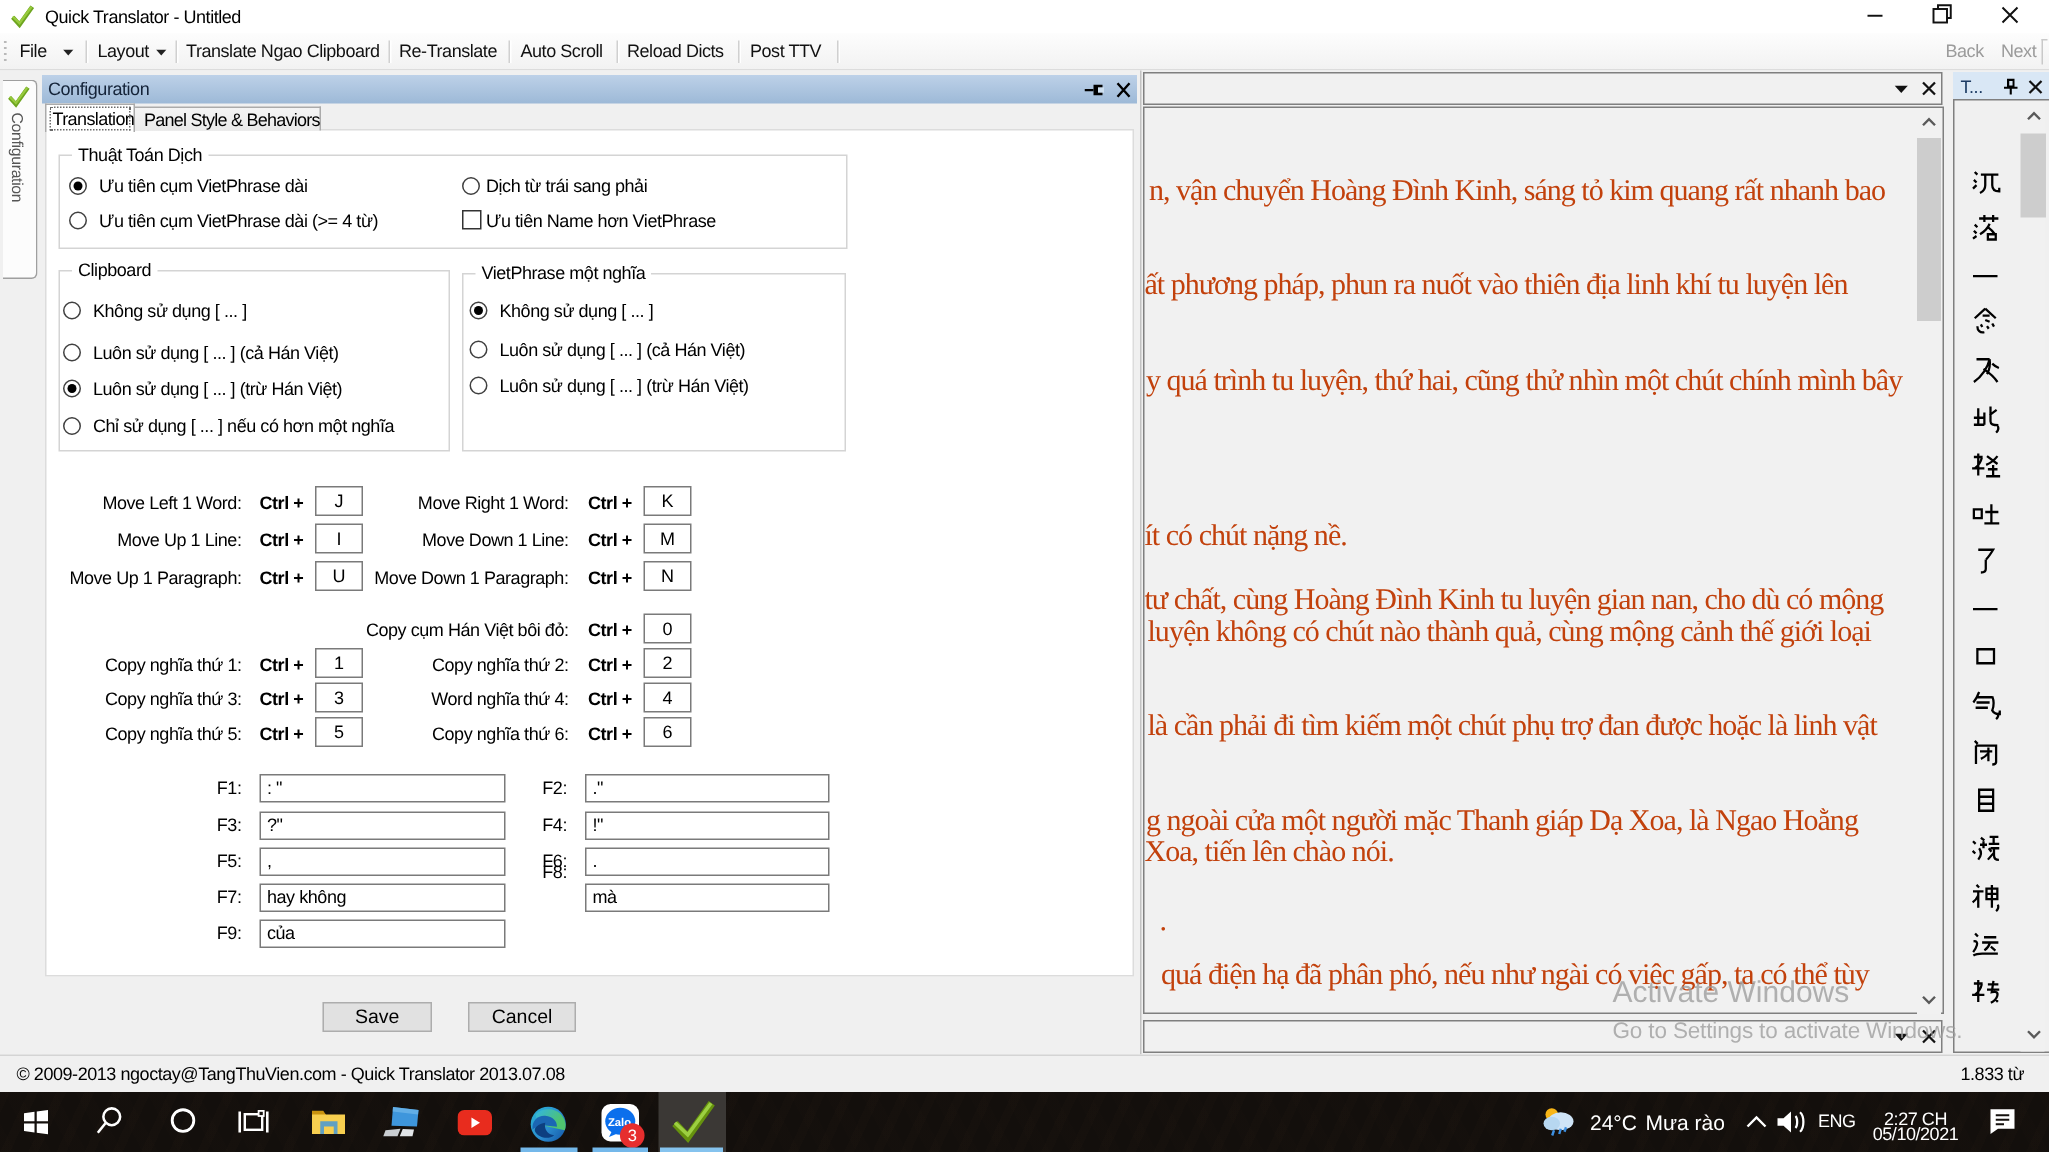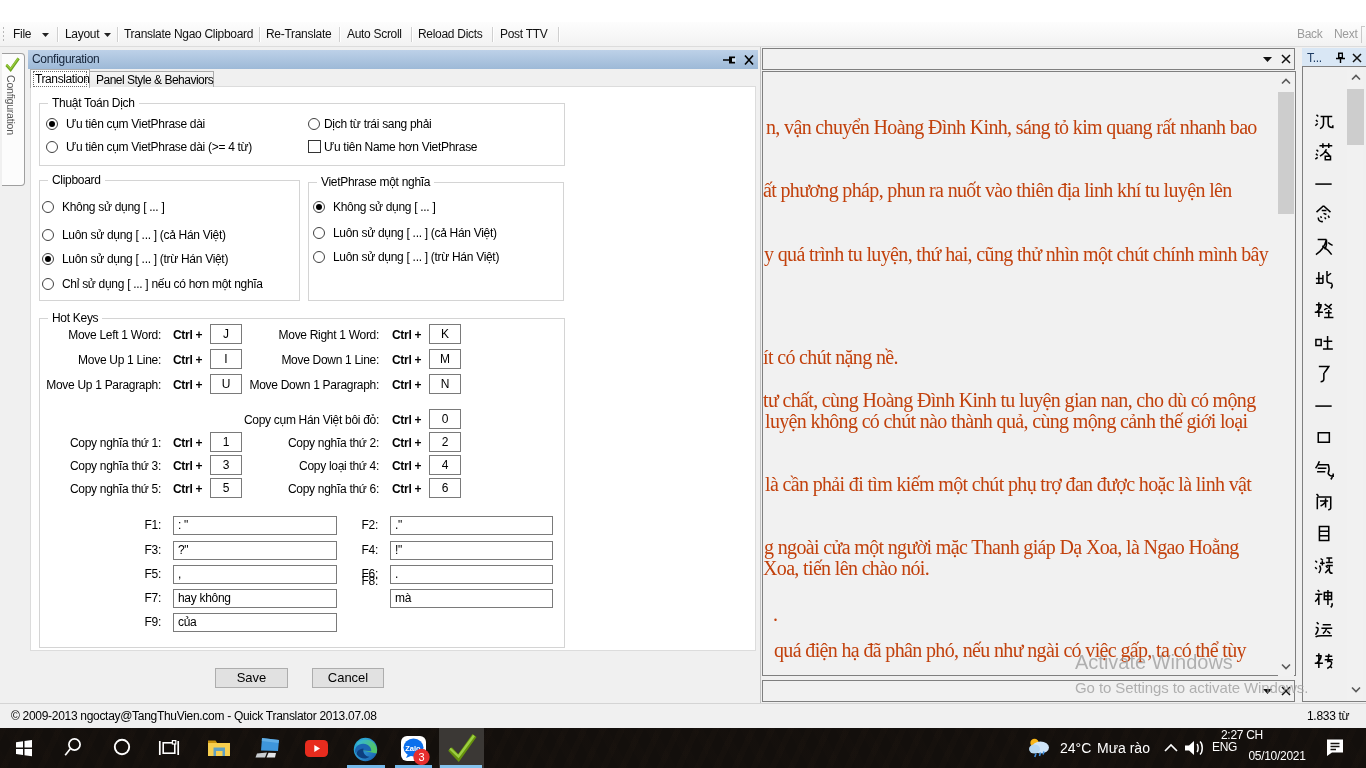--- a/index.html
+++ b/index.html
@@ -17,20 +17,33 @@
 .mi{font-size:12px;letter-spacing:-0.3px;color:#111;white-space:nowrap}
 .sep{position:absolute;top:5px;width:1px;height:15px;background:#d0d0d0;box-shadow:1px 0 0 #fff}
 .tline{position:absolute;font-family:"Liberation Serif",serif;font-size:20px;letter-spacing:-0.65px;line-height:22px;white-space:nowrap;color:#c2410c}
 .cjk{position:absolute;left:1313px}
 .cjk path{stroke:#000;stroke-width:1.3;fill:none}
 </style>
 </head>
 <body>
 <div id="screen">
 
+<div class="a" style="left:0;top:0;width:1366px;height:22px;background:#fff">
+  <svg class="a" style="left:7px;top:3px" width="16" height="16" viewBox="0 0 16 16">
+    <path d="M1.5 8.5 L6 13.5 L14.5 1.5" fill="none" stroke="#6ea520" stroke-width="3"></path>
+    <path d="M1.5 8 L6 12.5 L14 1.5" fill="none" stroke="#97ca3d" stroke-width="1.6"></path>
+  </svg>
+  <div class="a" style="left:30px;top:4px;font-size:12px;letter-spacing:-0.3px;line-height:15px">Quick Translator - Untitled</div>
+  <svg class="a" style="left:1240px;top:0" width="110" height="20" viewBox="0 0 110 20">
+    <path d="M5 10.5 H15" stroke="#111" stroke-width="1.3" fill="none"></path>
+    <rect x="49" y="6" width="9" height="9" stroke="#111" stroke-width="1.3" fill="none"></rect>
+    <path d="M52 6 V3.5 H60.5 V12 H58" stroke="#111" stroke-width="1.3" fill="none"></path>
+    <path d="M95 5 L105 15 M105 5 L95 15" stroke="#111" stroke-width="1.3" fill="none"></path>
+  </svg>
+</div>
 
 <div class="a" style="left:0;top:22px;width:1366px;height:25px;background:linear-gradient(#fdfdfd,#f2f2f2);border-bottom:1px solid #dcdcdc;box-sizing:border-box">
   <div class="a" style="left:2px;top:4px;width:3px;height:16px;background-image:radial-gradient(circle,#b9b9b9 35%,transparent 40%);background-size:3px 4px"></div>
   <div class="a mi" style="left:13px;top:5px">File</div>
   <svg class="a" style="left:42px;top:11px" width="8" height="5">
         <path d="M0 0 L7 0 L3.5 4 Z" fill="#222"></path>
       </svg>
   <div class="sep" style="left:57px"></div>
   <div class="a mi" style="left:65px;top:5px">Layout</div>
   <svg class="a" style="left:104px;top:11px" width="8" height="5">
@@ -111,23 +124,20 @@
   <div class="gb" style="left:280px;top:135px;width:254px;height:117px">
         <span>VietPhrase một nghĩa</span>
       </div>
   <div class="rad sel" style="left:285px;top:154px"></div>
   <div class="lbl" style="left:305px;top:153px">Không sử dụng [ ... ]</div>
   <div class="rad" style="left:285px;top:180px"></div>
   <div class="lbl" style="left:305px;top:179px">Luôn sử dụng [ ... ] (cả Hán Việt)</div>
   <div class="rad" style="left:285px;top:204px"></div>
   <div class="lbl" style="left:305px;top:203px">Luôn sử dụng [ ... ] (trừ Hán Việt)</div>
 
-  <div class="gb" style="left:11px;top:271px;width:524px;height:328px">
-        <span>Hot Keys</span>
-      </div>
 
   <div class="hkl" style="left:0px;top:281px;width:133px">Move Left 1 Word:</div>
   <div class="ctr" style="left:145px;top:281px">Ctrl  +</div>
   <div class="hkb" style="left:182px;top:277px">J</div>
   <div class="hkl" style="left:202px;top:281px;width:149px">Move Right 1 Word:</div>
   <div class="ctr" style="left:364px;top:281px">Ctrl  +</div>
   <div class="hkb" style="left:401px;top:277px">K</div>
 
   <div class="hkl" style="left:0px;top:306px;width:133px">Move Up 1 Line:</div>
   <div class="ctr" style="left:145px;top:306px">Ctrl  +</div>
@@ -150,21 +160,21 @@
   <div class="hkl" style="left:0px;top:389px;width:133px">Copy nghĩa thứ 1:</div>
   <div class="ctr" style="left:145px;top:389px">Ctrl  +</div>
   <div class="hkb" style="left:182px;top:385px">1</div>
   <div class="hkl" style="left:202px;top:389px;width:149px">Copy nghĩa thứ 2:</div>
   <div class="ctr" style="left:364px;top:389px">Ctrl  +</div>
   <div class="hkb" style="left:401px;top:385px">2</div>
 
   <div class="hkl" style="left:0px;top:412px;width:133px">Copy nghĩa thứ 3:</div>
   <div class="ctr" style="left:145px;top:412px">Ctrl  +</div>
   <div class="hkb" style="left:182px;top:408px">3</div>
-  <div class="hkl" style="left:202px;top:412px;width:149px">Copy loại thứ 4:</div>
+  <div class="hkl" style="left:202px;top:412px;width:149px">Word nghĩa thứ 4:</div>
   <div class="ctr" style="left:364px;top:412px">Ctrl  +</div>
   <div class="hkb" style="left:401px;top:408px">4</div>
 
   <div class="hkl" style="left:0px;top:435px;width:133px">Copy nghĩa thứ 5:</div>
   <div class="ctr" style="left:145px;top:435px">Ctrl  +</div>
   <div class="hkb" style="left:182px;top:431px">5</div>
   <div class="hkl" style="left:202px;top:435px;width:149px">Copy nghĩa thứ 6:</div>
   <div class="ctr" style="left:364px;top:435px">Ctrl  +</div>
   <div class="hkb" style="left:401px;top:431px">6</div>
 
@@ -410,21 +420,21 @@
   <svg class="a" style="left:1163px;top:15px" width="16" height="10">
         <path d="M2 8 L8 2 L14 8" stroke="#fff" stroke-width="1.6" fill="none"></path>
       </svg>
 
   <svg class="a" style="left:1184px;top:11px" width="22" height="18" viewBox="0 0 22 18">
     <path d="M1 6.5 H5 L10 2 V16 L5 11.5 H1 Z" fill="#fff"></path>
     <path d="M13 5 C14.5 6.5 14.5 11.5 13 13 M16 2.5 C19 5 19 13 16 15.5" stroke="#fff" stroke-width="1.5" fill="none"></path>
   </svg>
   <div class="a" style="left:1212px;top:12px;font-size:12px;letter-spacing:-0.3px;color:#fff">ENG</div>
 
-  <div class="a" style="left:1221px;top:0;width:112px;font-size:12px;letter-spacing:-0.3px;color:#fff">2:27 CH</div>
+  <div class="a" style="left:1221px;top:11px;width:112px;text-align:center;font-size:12px;letter-spacing:-0.3px;color:#fff">2:27 CH</div>
   <div class="a" style="left:1221px;top:21px;width:112px;text-align:center;font-size:12px;letter-spacing:-0.3px;color:#fff">05/10/2021</div>
 
   <svg class="a" style="left:1324px;top:10px" width="21" height="20" viewBox="0 0 21 20">
     <path d="M3 1.5 H19 V14.5 H8 L3 18 V14.5 Z" fill="#fff"></path>
     <path d="M6.5 5.5 H15.5 M6.5 8.5 H15.5 M6.5 11.5 H12" stroke="#15110e" stroke-width="1.3"></path>
   </svg>
 </div>
 
 </div>
 

